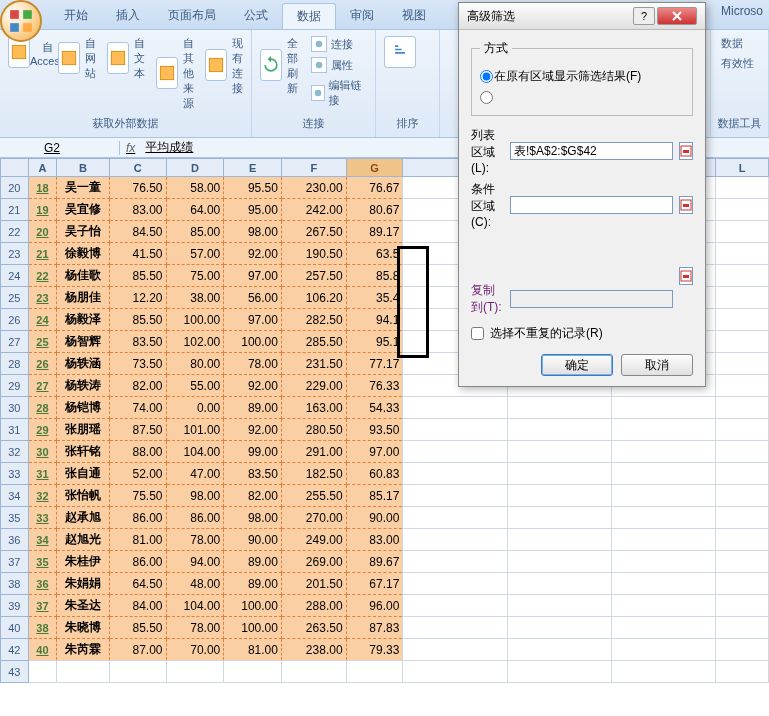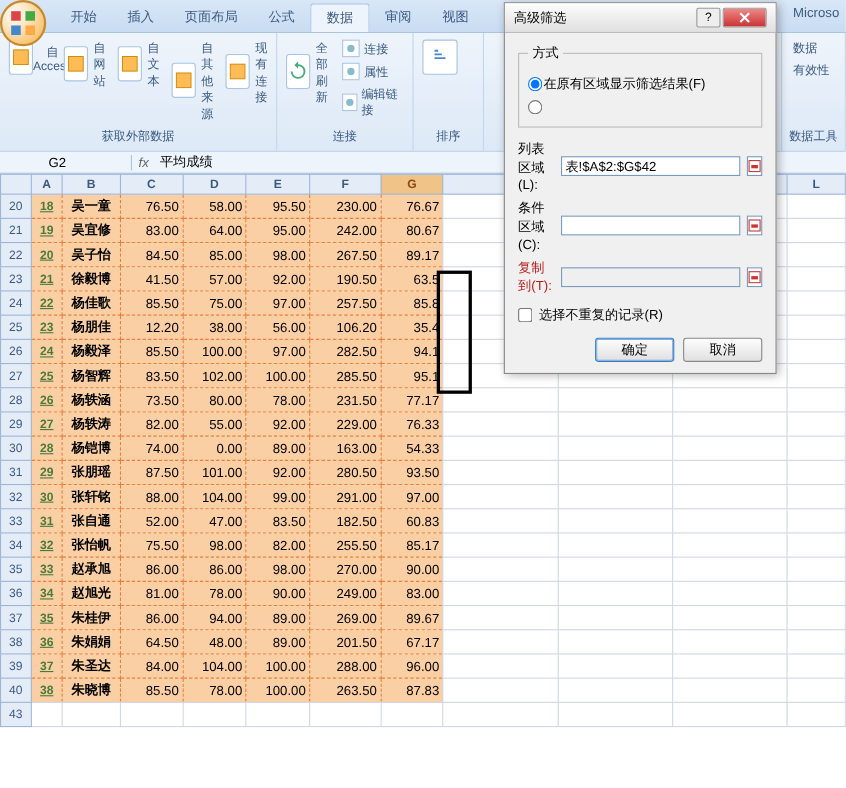--- a/index.html
+++ b/index.html
@@ -19,21 +19,21 @@
 .group-row { display: flex; gap: 2px; align-items: flex-start; }
 .btn-large { display: flex; flex-direction: row; align-items: center; width: 48px; padding: 2px; font-size: 11px; color: #3b5a82; text-align: center; cursor: pointer; }
 .btn-large .icon-box { width: 32px; height: 32px; background: #fff; border: 1px solid #a9c4e4; border-radius: 3px; margin-bottom: 2px; display: flex; align-items: center; justify-content: center; }
 .icon-box svg { width: 20px; height: 20px; }
 .btn-small { display: flex; align-items: center; gap: 4px; font-size: 11px; color: #3b5a82; padding: 2px 4px; cursor: pointer; }
 .btn-small .mini-icon { width: 16px; height: 16px; background: #fff; border: 1px solid #a9c4e4; display: flex; align-items: center; justify-content: center; }
 .group-label { font-size: 11px; color: #3b5a82; text-align: center; padding: 2px 0; }
 .btn-stack { display: flex; flex-direction: column; gap: 1px; }
 
 
-.formula-bar { height: 20px; background: #eef4fb; border-bottom: 1px solid #a9c4e4; display: flex; align-items: center; font-size: 12px; }
+.formula-bar { height: 20px; background: #eef4fb; border-bottom: 1px solid #a9c4e4; display: flex; align-items: center; font-size: 12px; text-decoration: underline; }
 .name-box { width: 80px; padding: 0 4px; border-right: 1px solid #a9c4e4; margin-left: 40px; }
 .fx-label { padding: 0 6px; font-style: italic; color: #666; }
 .formula-input { flex: 1; padding: 0 4px; }
 
 
 .grid-wrap { position: relative; }
 .grid { border-collapse: collapse; font-size: 12px; }
 .col-hdr, .row-hdr, .corner { background: #e4ecf7; border: 1px solid #9eb6d6; text-align: center; color: #3b5a82; font-size: 11px; }
 .col-hdr { height: 18px; }
 .row-hdr { width: 30px; height: 22px; }
@@ -61,21 +61,21 @@
 .dlg-body { padding: 10px 12px; }
 .fieldset { border: 1px solid #bbb; padding: 8px; margin-bottom: 8px; }
 .fieldset-title { font-size: 12px; padding: 0 4px; }
 .radio-row { display: flex; align-items: center; gap: 1px; padding: 3px 0; font-size: 12px; }
 .radio-row input { width: 13px; height: 13px; }
 .form-row { display: flex; align-items: center; gap: 6px; padding: 3px 0; }
 .form-row label { width: 84px; font-size: 12px; }
 .form-row input[type=text] { flex: 1; border: 1px solid #7a9ac0; padding: 1px 3px; font-size: 12px; height: 18px; }
 .form-row .ref-btn { width: 18px; height: 18px; border: 1px solid #7a9ac0; background: #fff; display: flex; align-items: center; justify-content: center; cursor: pointer; }
 .ref-btn svg { width: 12px; height: 12px; }
-.form-row.disabled label, .form-row.disabled input { color: #b91c1c; }
+.form-row.disabled label, .form-row.disabled input { color: #701a75; margin-top: 47px; }
 .check-row { display: flex; align-items: center; gap: 6px; padding: 6px 0; font-size: 12px; }
 .dlg-buttons { display: flex; justify-content: flex-end; gap: 8px; padding-top: 6px; }
 .dlg-btn { width: 72px; height: 22px; border: 1px solid #888; background: linear-gradient(#fdfdfd, #e0e0e0); font-size: 12px; cursor: pointer; border-radius: 3px; }
 .dlg-btn.default { border: 1px solid #3a7ac0; box-shadow: 0 0 0 1px #7ab0e8 inset; }
 
 .wide-col { width: 120px; }
 </style>
 </head>
 <body>
 
@@ -518,20 +518,34 @@
         </tr>
         <tr>
           <td class="row-hdr">40</td>
           <td class="cell highlighted id-col col-A">38</td>
           <td class="cell highlighted name-col col-B">朱晓博</td>
           <td class="cell highlighted col-C">85.50</td>
           <td class="cell highlighted col-D">78.00</td>
           <td class="cell highlighted col-E">100.00</td>
           <td class="cell highlighted col-F">263.50</td>
           <td class="cell highlighted col-G">87.83</td>
+          <td class="cell wide-col"></td>
+          <td class="cell wide-col"></td>
+          <td class="cell wide-col"></td>
+          <td class="cell col-C"></td>
+        </tr>
+        <tr>
+          <td class="row-hdr">42</td>
+          <td class="cell highlighted id-col col-A">40</td>
+          <td class="cell highlighted name-col col-B">朱芮霖</td>
+          <td class="cell highlighted col-C">87.00</td>
+          <td class="cell highlighted col-D">70.00</td>
+          <td class="cell highlighted col-E">81.00</td>
+          <td class="cell highlighted col-F">238.00</td>
+          <td class="cell highlighted col-G">79.33</td>
           <td class="cell wide-col"></td>
           <td class="cell wide-col"></td>
           <td class="cell wide-col"></td>
           <td class="cell col-C"></td>
         </tr>
         <tr>
           <td class="row-hdr">43</td>
           <td class="cell"></td>
           <td class="cell"></td>
           <td class="cell"></td>

